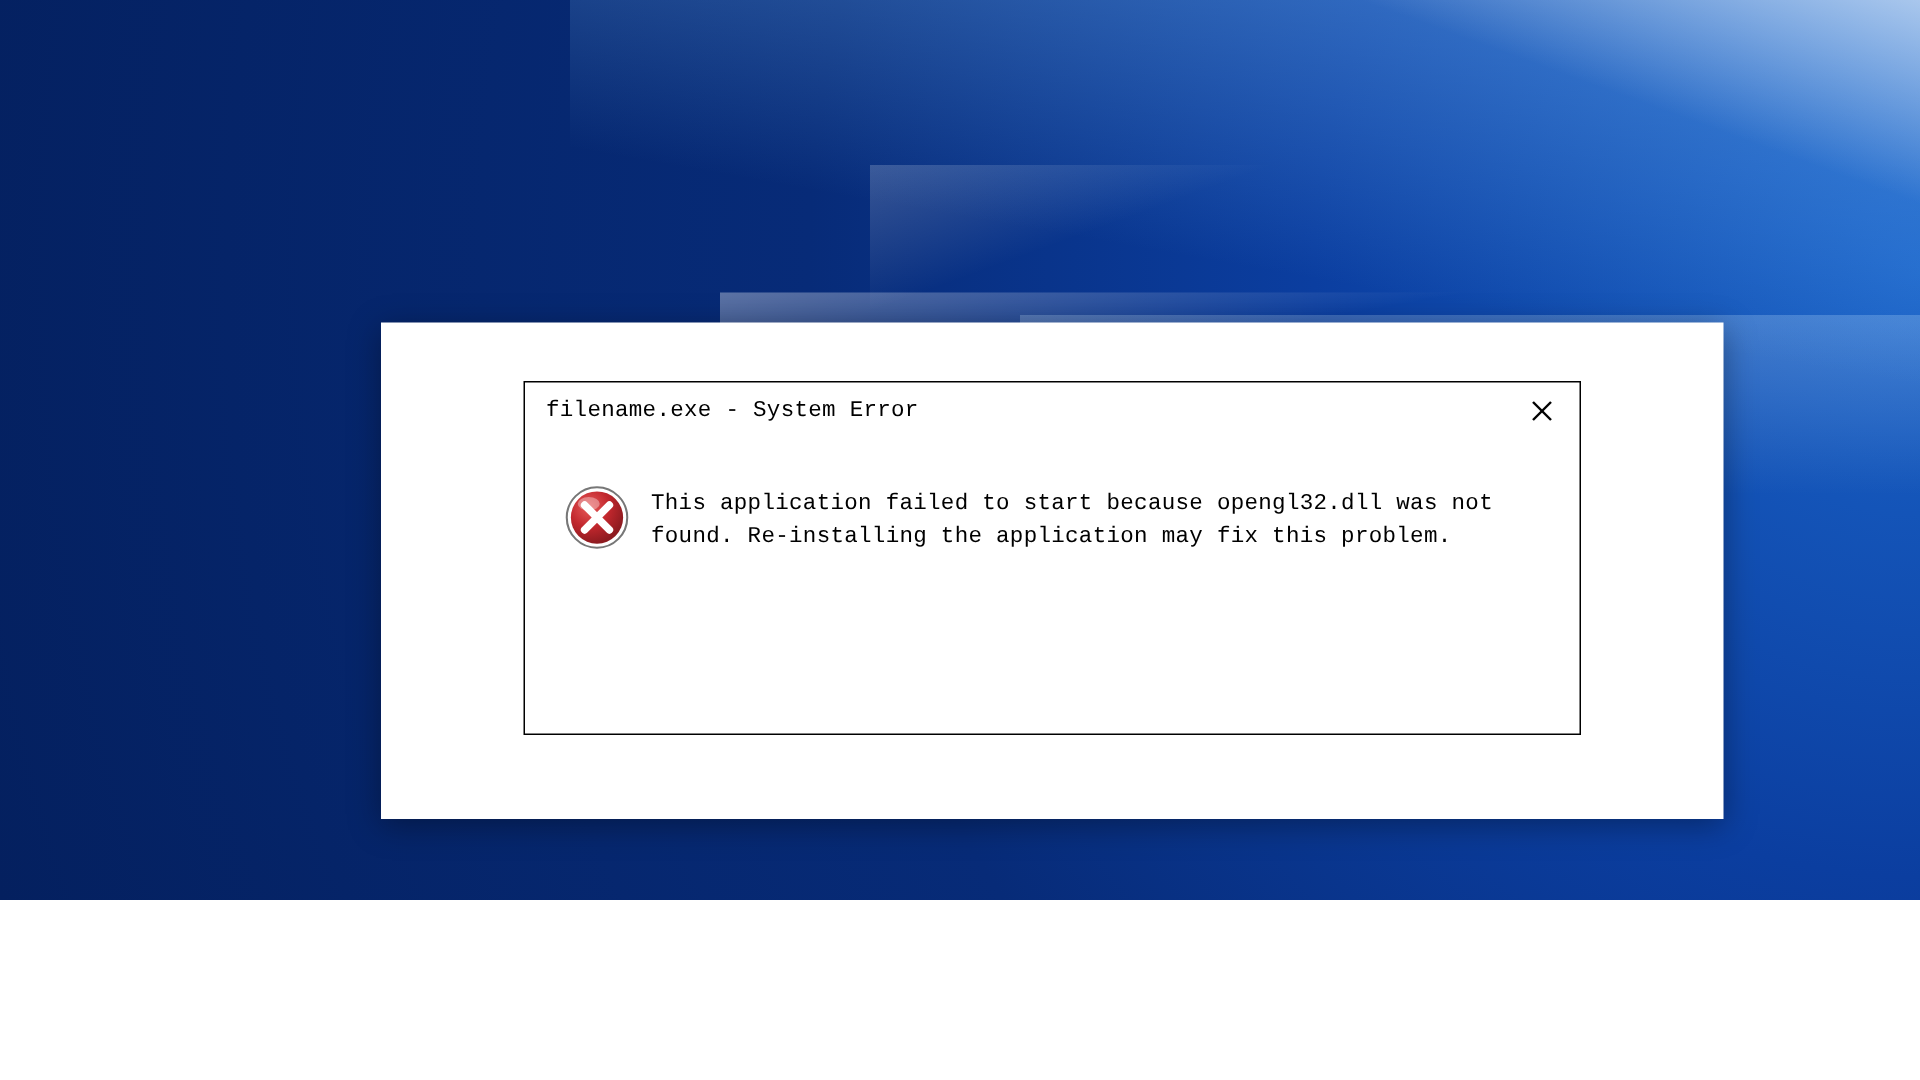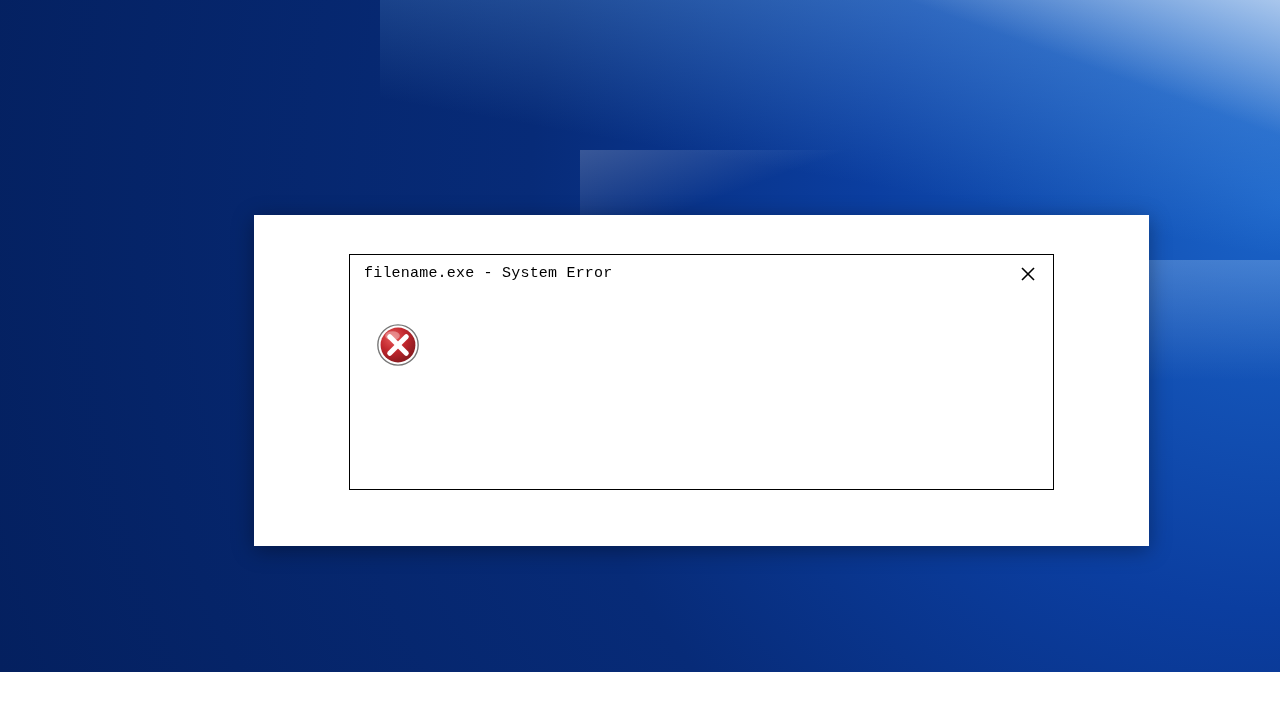--- a/index.html
+++ b/index.html
@@ -8,21 +8,21 @@
     width: 1280px;
     height: 720px;
     overflow: hidden;
     font-family: "Segoe UI", Tahoma, sans-serif;
   }
 
   
   .desktop {
     position: relative;
     width: 1280px;
-    height: 672px;
+    height: 600px;
     background:
       
       linear-gradient(200deg, rgba(255,255,255,0.55) 0%, rgba(255,255,255,0.0) 22%) top right / 600px 400px no-repeat,
       linear-gradient(190deg, rgba(120,190,255,0.45) 0%, rgba(120,190,255,0.0) 30%) top right / 900px 700px no-repeat,
       linear-gradient(160deg, rgba(255,255,255,0.20) 0%, rgba(255,255,255,0.0) 15%) 100% 55% / 700px 400px no-repeat,
       linear-gradient(170deg, rgba(255,255,255,0.35) 0%, rgba(255,255,255,0.0) 20%) 100% 65% / 800px 300px no-repeat,
       linear-gradient(180deg, rgba(200,230,255,0.25) 0%, rgba(200,230,255,0.0) 40%) 100% 70% / 600px 300px no-repeat,
       
       radial-gradient(circle at 100% 30%, #1a63c8 0%, #0b3ea0 30%, #072b78 55%, #04205f 100%),
       #04205f;
@@ -159,18 +159,19 @@
             </radialGradient>
           </defs>
           <circle cx="24" cy="24" r="22" fill="#ffffff"></circle>
           <circle cx="24" cy="24" r="22" fill="none" stroke="#777" stroke-width="1.5"></circle>
           <circle cx="24" cy="24" r="19" fill="url(#rg)"></circle>
           <ellipse cx="18" cy="14" rx="8" ry="5" fill="rgba(255,255,255,0.35)"></ellipse>
           <line x1="15" y1="15" x2="33" y2="33" stroke="#ffffff" stroke-width="5.5" stroke-linecap="round"></line>
           <line x1="33" y1="15" x2="15" y2="33" stroke="#ffffff" stroke-width="5.5" stroke-linecap="round"></line>
         </svg>
       </div>
+      <div class="dialog-message">This application failed to start because opengl32.dll was not found. Re-installing the application may fix this problem.</div>
     </div>
 
 
   </div>
 
 </div>
 
 </body></html>

